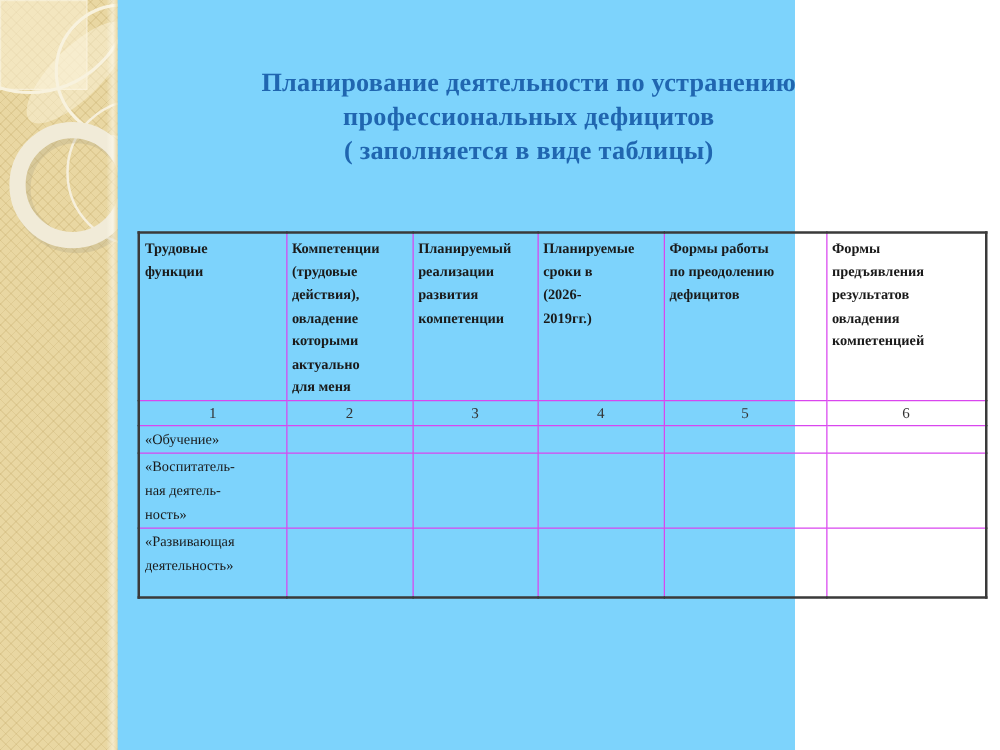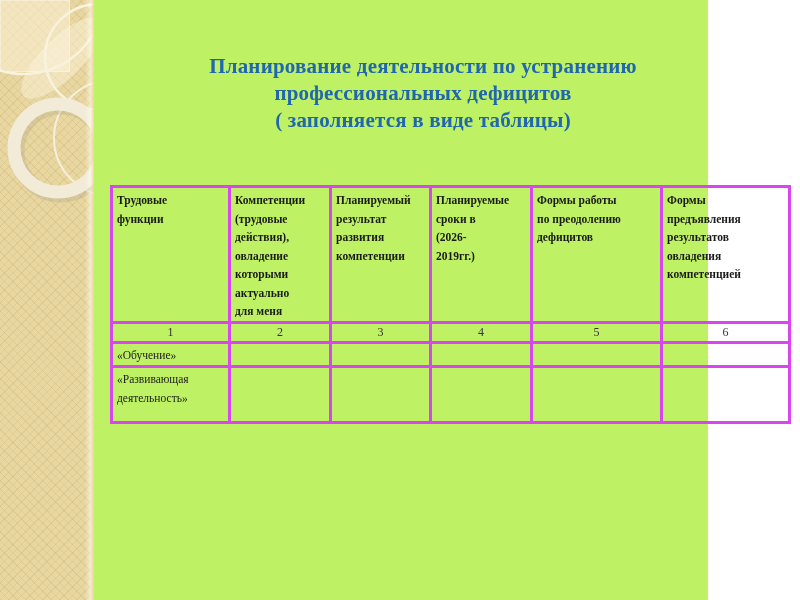--- a/index.html
+++ b/index.html
@@ -2,21 +2,21 @@
 <html><head>
 <meta charset="utf-8">
 <style>
   * { box-sizing: border-box; }
   html,body { margin:0; padding:0; }
   body {
     width:800px; height:600px; background:#ffffff;
     font-family:"Liberation Serif", serif;
     overflow:hidden;
   }
-  .slide { position:relative; width:708px; height:600px; background:#bef264; }
+  .slide { position:relative; width:636px; height:600px; background:#7dd3fc; }
 
   
   .side-band {
     position:absolute; left:0; top:0; width:94px; height:600px;
     background-color:#e9d7a2;
     background-image:
       repeating-linear-gradient(45deg, rgba(190,164,98,0.22) 0 1px, transparent 1px 6px),
       repeating-linear-gradient(-45deg, rgba(190,164,98,0.22) 0 1px, transparent 1px 6px);
     overflow:hidden;
   }
@@ -41,21 +41,21 @@
 
   
   table.planning {
     position:absolute; left:110px; top:185px;
     border-collapse:collapse; table-layout:fixed;
     width:678px;
     border:2px solid #3a3a3a;
     color:#1a1a1a;
   }
   table.planning th, table.planning td {
-    border:3px solid #d946ef;
+    border:1px solid #d946ef;
     vertical-align:top;
     overflow:hidden;
   }
   th.hdr {
     font-size:11.5px; font-weight:bold; line-height:18.5px;
     text-align:left; padding:3px 3px 0 4px; white-space:pre-line;
   }
   tr.row-header { height:132px; }
   tr.row-numbers { height:20px; }
   tr.row-numbers td {
@@ -106,21 +106,21 @@
         <th class="hdr">Трудовые
 функции</th>
         <th class="hdr">Компетенции
 (трудовые
 действия),
 овладение
 которыми
 актуально
 для меня</th>
         <th class="hdr">Планируемый
-результат
+реализации
 развития
 компетенции</th>
         <th class="hdr">Планируемые
 сроки в
 (2026-
 2019гг.)</th>
         <th class="hdr">Формы работы
 по преодолению
 дефицитов</th>
         <th class="hdr">Формы
@@ -138,20 +138,30 @@
         <td>6</td>
       </tr>
       <tr class="row-1">
         <td class="label-cell">«Обучение»</td>
         <td></td>
         <td></td>
         <td></td>
         <td></td>
         <td></td>
       </tr>
+      <tr class="row-2">
+        <td class="label-cell">«Воспитатель-
+ная деятель-
+ность»</td>
+        <td></td>
+        <td></td>
+        <td></td>
+        <td></td>
+        <td></td>
+      </tr>
       <tr class="row-3">
         <td class="label-cell">«Развивающая
 деятельность»</td>
         <td></td>
         <td></td>
         <td></td>
         <td></td>
         <td></td>
       </tr>
     </tbody>

